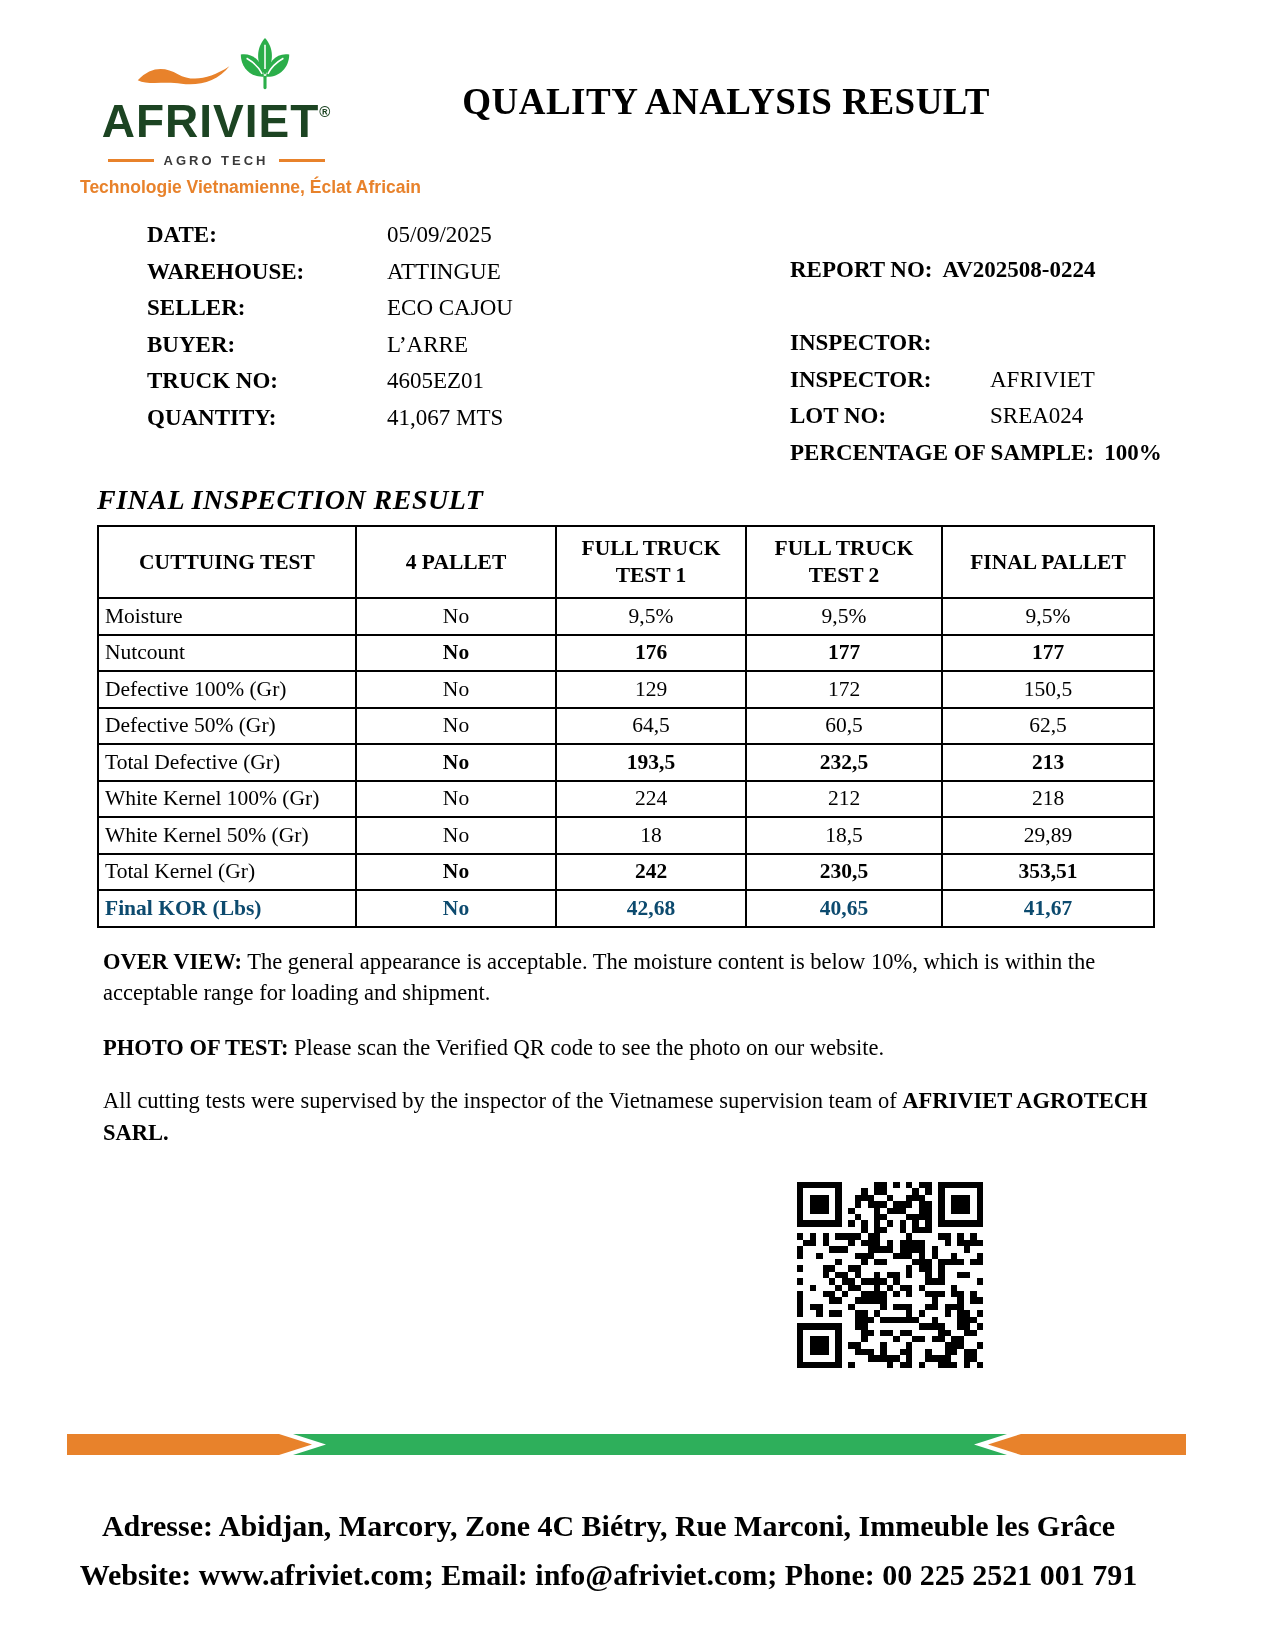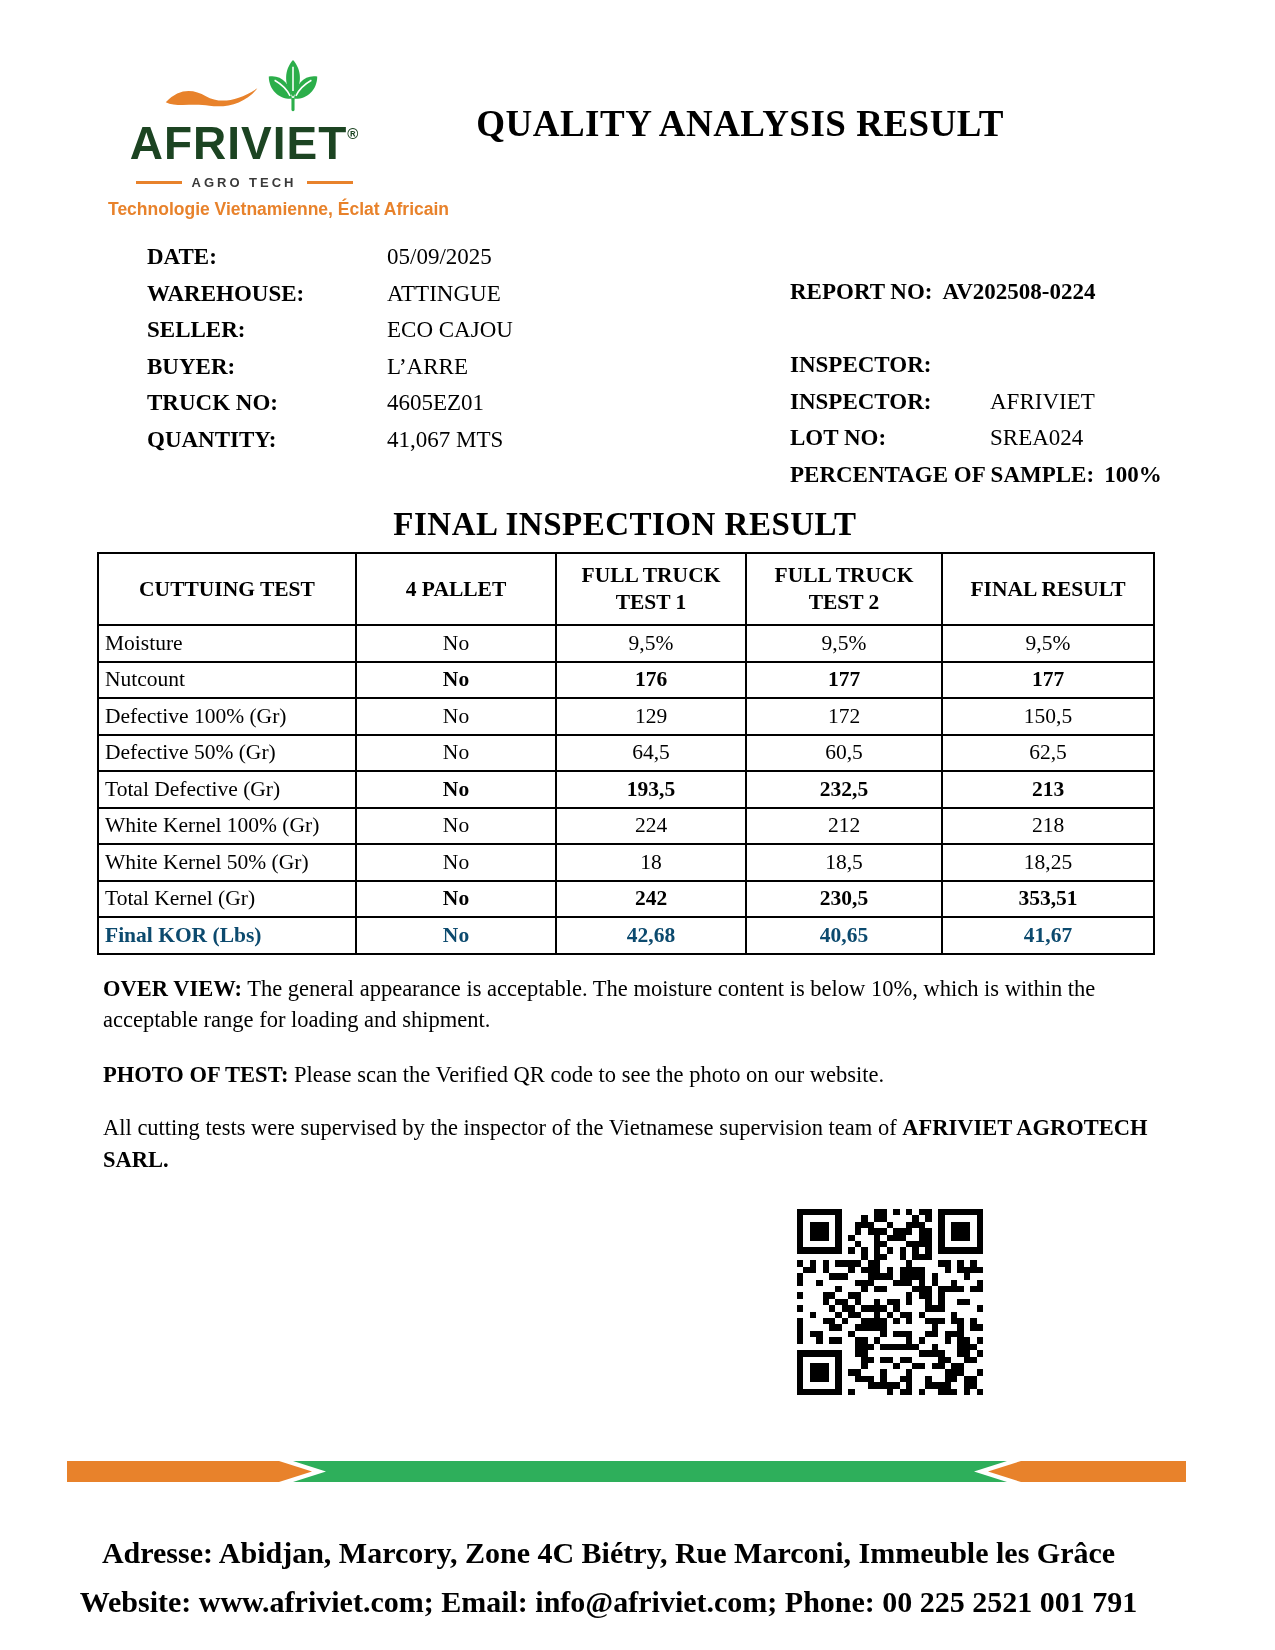--- a/index.html
+++ b/index.html
@@ -2,21 +2,21 @@
 <html><head>
 <meta charset="utf-8">
 <style>
   * { margin:0; padding:0; box-sizing:border-box; }
   html,body { background:#fff; }
   body {
     width:1275px; height:1650px; position:relative;
     font-family:"Liberation Serif", serif; color:#000; overflow:hidden;
   }
   
-  .header { display:flex; padding:34px 0 0 108px;margin-top:22px; }
+  .header { display:flex; padding:34px 0 0 80px; }
   .logo-block { width:272px; flex:none; text-align:center; }
   .logo-top { display:flex; align-items:center; justify-content:center; height:66px; }
   .swoosh-svg { width:96px; height:30px; margin-top:16px; }
   .leaves-svg { width:62px; height:62px; margin-left:2px; }
   .brand-line { line-height:1; margin-top:-2px; white-space:nowrap; }
   .brand {
     font-family:"Liberation Sans", sans-serif; font-weight:bold;
     font-size:46px; color:#1C4422; letter-spacing:1px;
   }
   .brand-reg { font-family:"Liberation Sans", sans-serif; font-weight:bold; font-size:15px; color:#1C4422; vertical-align:20px; }
@@ -32,21 +32,21 @@
   
   .meta { display:flex; margin:24px 0 0 147px; font-size:23px; }
   .meta-left { width:643px; flex:none; }
   .meta-right { flex:1;margin-top:35px; }
   .meta-row { height:36.5px; display:flex; align-items:baseline; white-space:nowrap; }
   .meta-label { font-weight:bold; width:240px; flex:none; }
   .meta-label-r { font-weight:bold; width:200px; flex:none; }
   .meta-inline-label { font-weight:bold; }
   .meta-inline-value { font-weight:bold; margin-left:10px; }
   
-  .section-title { width:1056px; margin:8px 0 0 97px; text-align:center; font-size:33px; font-weight:bold; letter-spacing:0.5px; }
+  .section-title { width:1056px; margin:8px 0 0 97px; text-align:left; font-size:28px; font-weight:bold; letter-spacing:0.5px;font-style:italic; }
   
   .result-table { border-collapse:collapse; table-layout:fixed; width:1056px; margin:9px 0 0 97px; }
   .result-table th, .result-table td { border:2px solid #000; font-size:21.5px; overflow:hidden; }
   .result-table th { height:72px; font-weight:bold; text-align:center; padding:0 12px; line-height:1.25; }
   .result-table td { height:36.5px; text-align:center; }
   .result-table td:first-child { text-align:left; padding-left:6px; }
   .bold-row td { font-weight:bold; }
   .bold-row td:first-child { font-weight:normal;border-radius:9px; }
   .kor-row td { color:#0c4a6e; font-weight:bold; }
   
@@ -164,21 +164,21 @@
       <col style="width:190px">
       <col style="width:196px">
       <col style="width:212px">
     </colgroup>
   <thead>
     <tr>
       <th>CUTTUING TEST</th>
       <th>4 PALLET</th>
       <th>FULL TRUCK TEST 1</th>
       <th>FULL TRUCK TEST 2</th>
-      <th>FINAL RESULT</th>
+      <th>FINAL PALLET</th>
     </tr>
   </thead>
   <tbody>
     <tr>
       <td>Moisture</td>
       <td>No</td>
       <td>9,5%</td>
       <td>9,5%</td>
       <td>9,5%</td>
     </tr>
@@ -215,21 +215,21 @@
       <td>No</td>
       <td>224</td>
       <td>212</td>
       <td>218</td>
     </tr>
     <tr>
       <td>White Kernel 50% (Gr)</td>
       <td>No</td>
       <td>18</td>
       <td>18,5</td>
-      <td>18,25</td>
+      <td>29,89</td>
     </tr>
     <tr class="bold-row">
       <td>Total Kernel (Gr)</td>
       <td>No</td>
       <td>242</td>
       <td>230,5</td>
       <td>353,51</td>
     </tr>
     <tr class="kor-row">
       <td>Final KOR (Lbs)</td>

